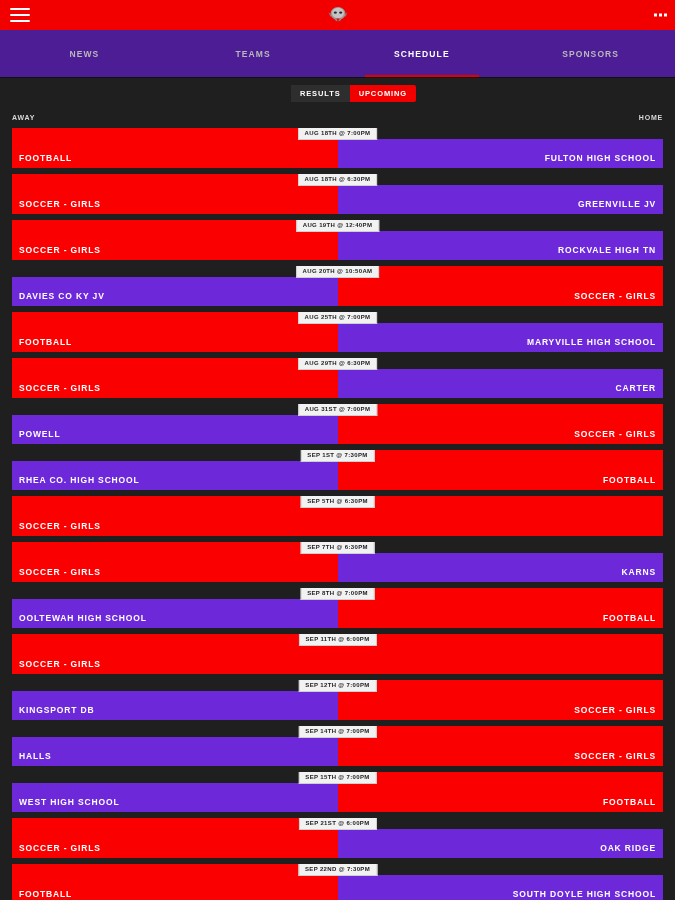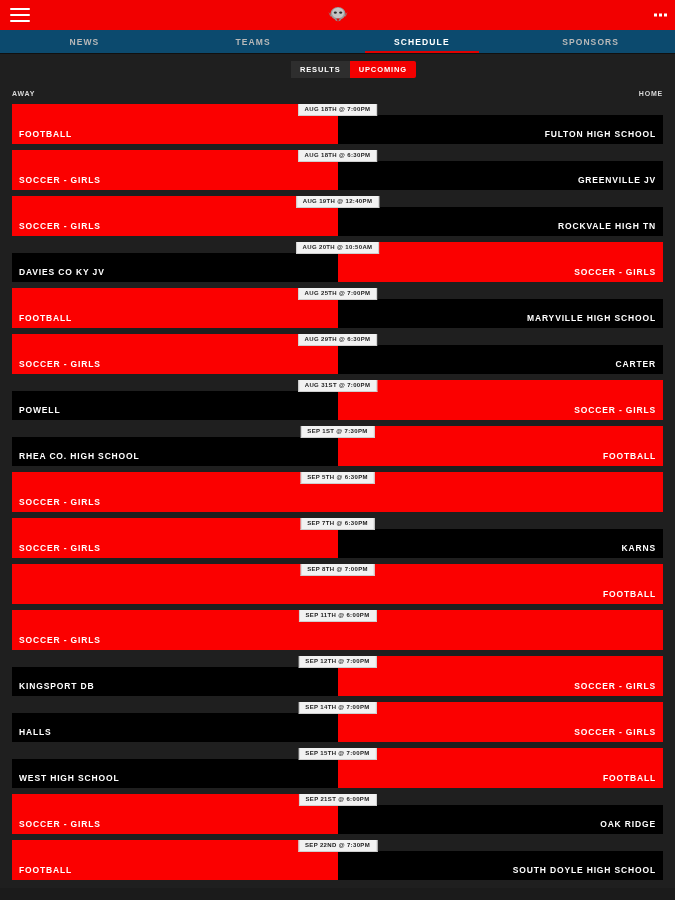--- a/index.html
+++ b/index.html
@@ -30,22 +30,22 @@
   }
   .logo svg{ display:block; }
   .overflow{
     position:absolute; right:8px; top:50%; transform:translateY(-50%);
     display:flex; gap:2px; cursor:pointer;
   }
   .overflow i{ width:3px; height:3px; background:#fff; }
 
   
   .navbar{
-    height:24px;
-    background:#0c4a6e;
+    height:48px;
+    background:#4c1d95;
     display:flex;
     border-bottom:1px solid #101010;
   }
   .tab{
     flex:1;
     display:flex; align-items:center; justify-content:center;
     position:relative;
     color:#b9b9b9;
     font-size:8.5px;
     font-weight:bold;
@@ -120,21 +120,21 @@
     cursor:pointer;
   }
   .side{
     flex:1 1 50%;
     display:flex;
     align-items:flex-end;
     position:relative;
     overflow:hidden;
   }
   .side.red{ background:#fb0000; }
-  .side.grey{ background:#000000;margin-top:11px; }
+  .side.grey{ background:#6d28d9;margin-top:11px; }
   .side .team{
     color:#ffffff;
     font-size:8.5px;
     font-weight:bold;
     letter-spacing:0.85px;
     font-stretch:condensed;
     text-transform:uppercase;
     padding:0 7px 5px 7px;
     white-space:nowrap;
   }
@@ -291,20 +291,23 @@
     <div class="row">
       <div class="side left red">
         <span class="team">SOCCER - GIRLS</span>
       </div>
       <div class="side right grey">
         <span class="team">KARNS</span>
       </div>
       <div class="datebadge">SEP 7TH @ 6:30PM</div>
     </div>
     <div class="row">
+      <div class="side left grey">
+        <span class="team">OOLTEWAH HIGH SCHOOL</span>
+      </div>
       <div class="side right red">
         <span class="team">FOOTBALL</span>
       </div>
       <div class="datebadge">SEP 8TH @ 7:00PM</div>
     </div>
     <div class="row">
       <div class="side left red">
         <span class="team">SOCCER - GIRLS</span>
       </div>
       <div class="datebadge">SEP 11TH @ 6:00PM</div>

